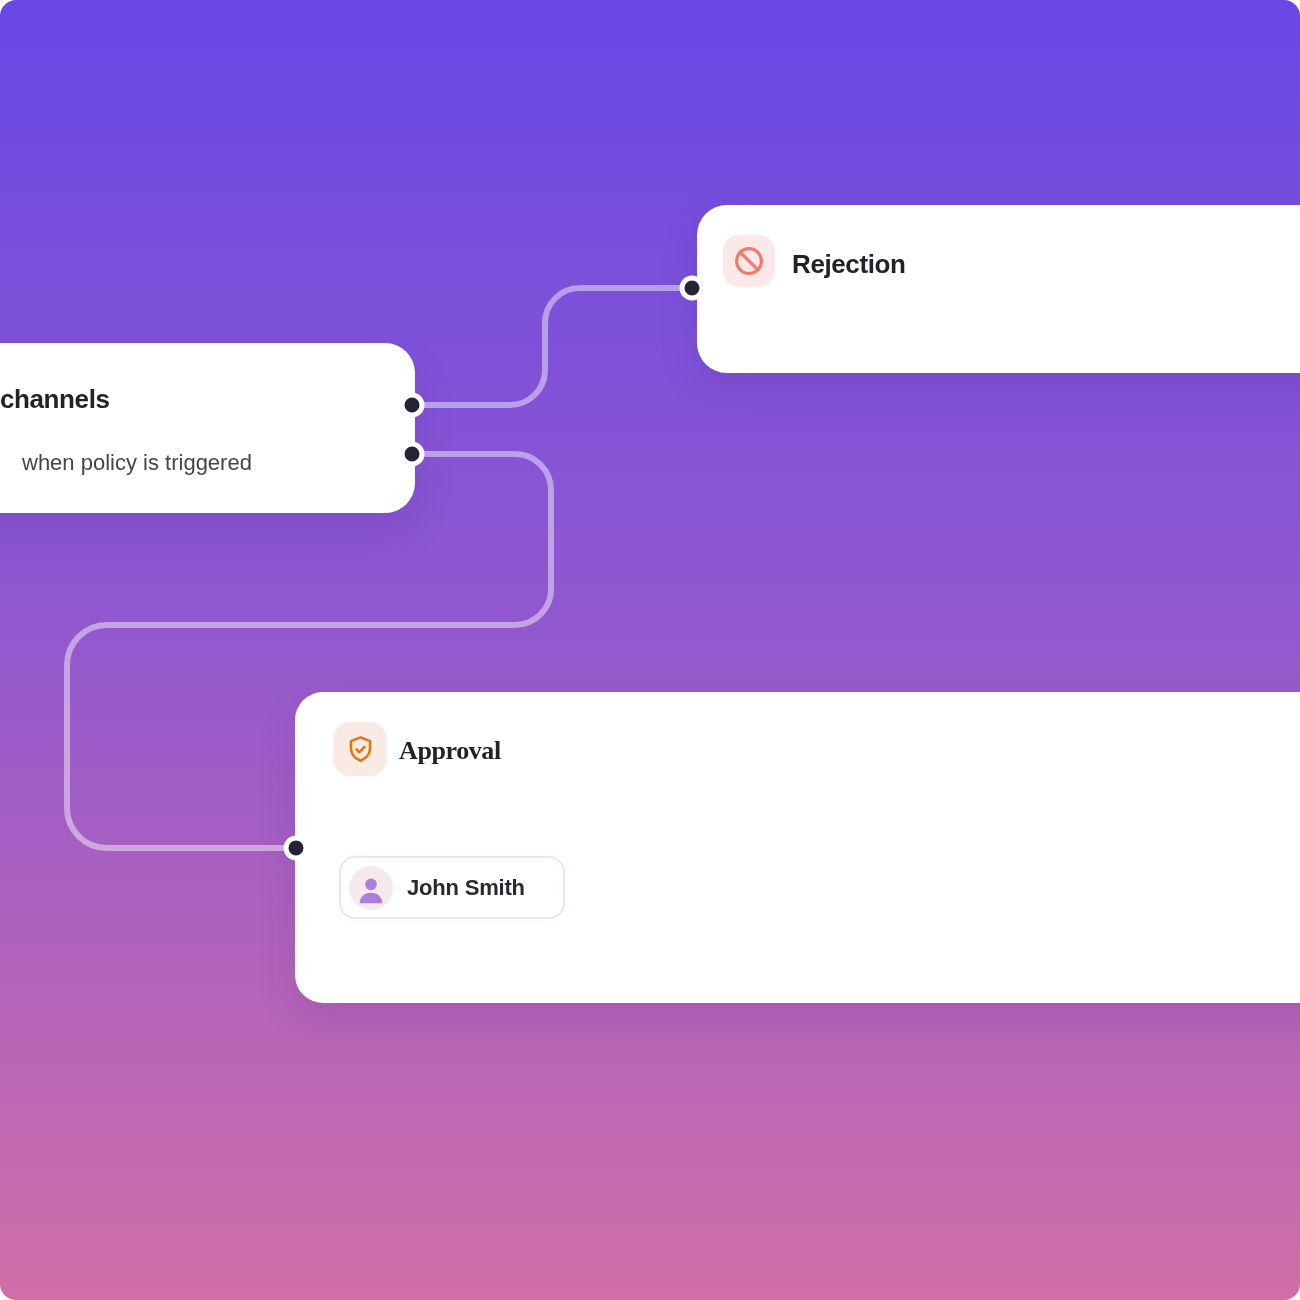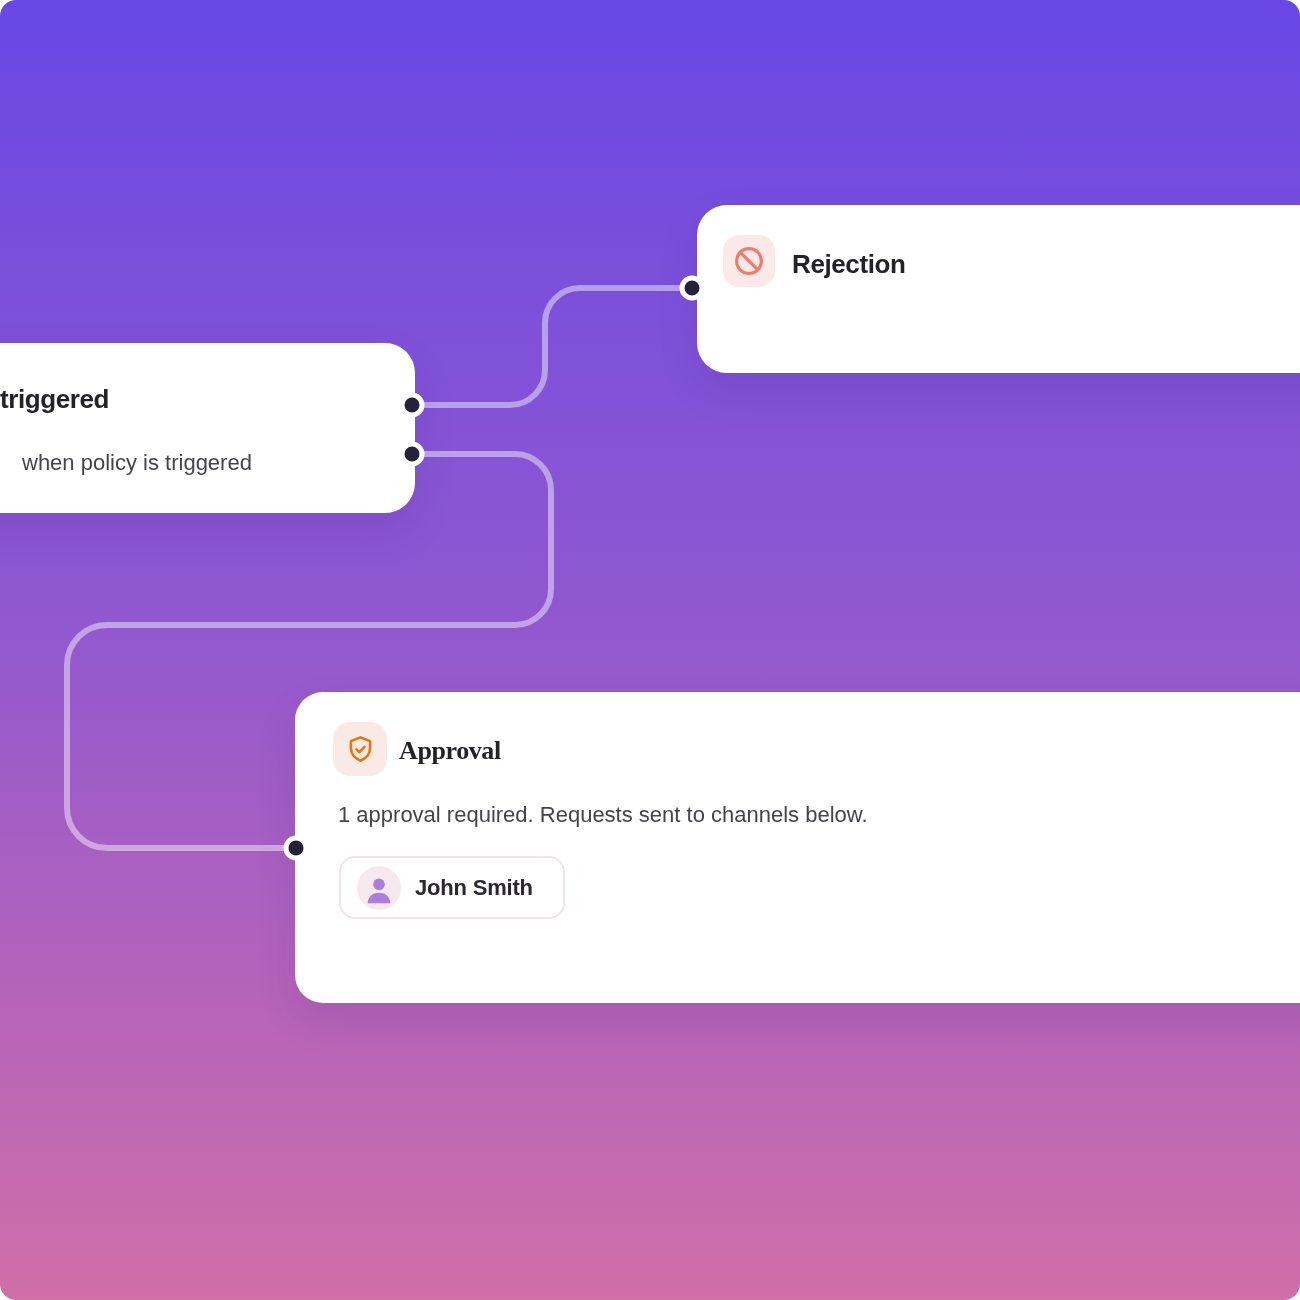--- a/index.html
+++ b/index.html
@@ -79,21 +79,21 @@
   .assignee-chip {
     position: absolute;
     left: 44px; top: 164px;
     width: 226px; height: 63px;
     box-sizing: border-box;
     background: #ffffff;
     border: 2px solid #f4e1ea;
     border-radius: 16px;
     display: flex;
     align-items: center;
-    padding-left: 16px;
+    padding-left: 8px;
   }
   .avatar {
     width: 44px; height: 44px;
     border-radius: 50%;
     background: #f6e9ee;
     overflow: hidden;
     display: flex;
     align-items: flex-end;
     justify-content: center;
     flex: 0 0 auto;
@@ -124,21 +124,21 @@
     stroke-width: 5;
     pointer-events: auto;
   }
 </style>
 </head>
 <body>
 
 <div id="canvas">
 
   <div class="card" id="compliance-card">
-    <div class="node-title" id="compliance-title">triggered</div>
+    <div class="node-title" id="compliance-title">channels</div>
     <div class="node-sub" id="compliance-sub">when policy is triggered</div>
   </div>
 
   <div class="card" id="rejection-card">
     <div class="icon-badge" id="rejection-icon-badge">
       <svg viewBox="0 0 32 32" width="32" height="32" aria-hidden="true">
         <circle cx="16" cy="16" r="12.4" fill="none" stroke="#ee7b6e" stroke-width="3.2"></circle>
         <line x1="7.8" y1="7.8" x2="24.2" y2="24.2" stroke="#ee7b6e" stroke-width="3.2"></line>
       </svg>
     </div>
@@ -146,21 +146,20 @@
   </div>
 
   <div class="card" id="approval-card">
     <div class="icon-badge" id="approval-icon-badge">
       <svg viewBox="0 0 24 24" width="31" height="31" fill="none" stroke="#e0780f" stroke-width="2" stroke-linecap="round" stroke-linejoin="round" aria-hidden="true">
         <path d="M12 2.6l7.4 2.9v5.3c0 4.7-3.1 8.1-7.4 9.9-4.3-1.8-7.4-5.2-7.4-9.9V5.5z"></path>
         <path d="M8.9 11.9l2.2 2.2 4-4.1"></path>
       </svg>
     </div>
     <div class="node-title" id="approval-title">Approval</div>
-    <div class="node-sub" id="approval-sub">1 approval required. Requests sent to channels below.</div>
 
     <div class="assignee-chip">
       <div class="avatar">
         <svg viewBox="0 0 24 24" width="40" height="40" fill="#ab7edd" aria-hidden="true">
           <circle cx="12" cy="8.6" r="3.5"></circle>
           <path d="M12 13.6c-4.2 0-6.8 2.8-6.8 6.4h13.6c0-3.6-2.6-6.4-6.8-6.4z"></path>
         </svg>
       </div>
       <div class="assignee-name">John Smith</div>
     </div>

